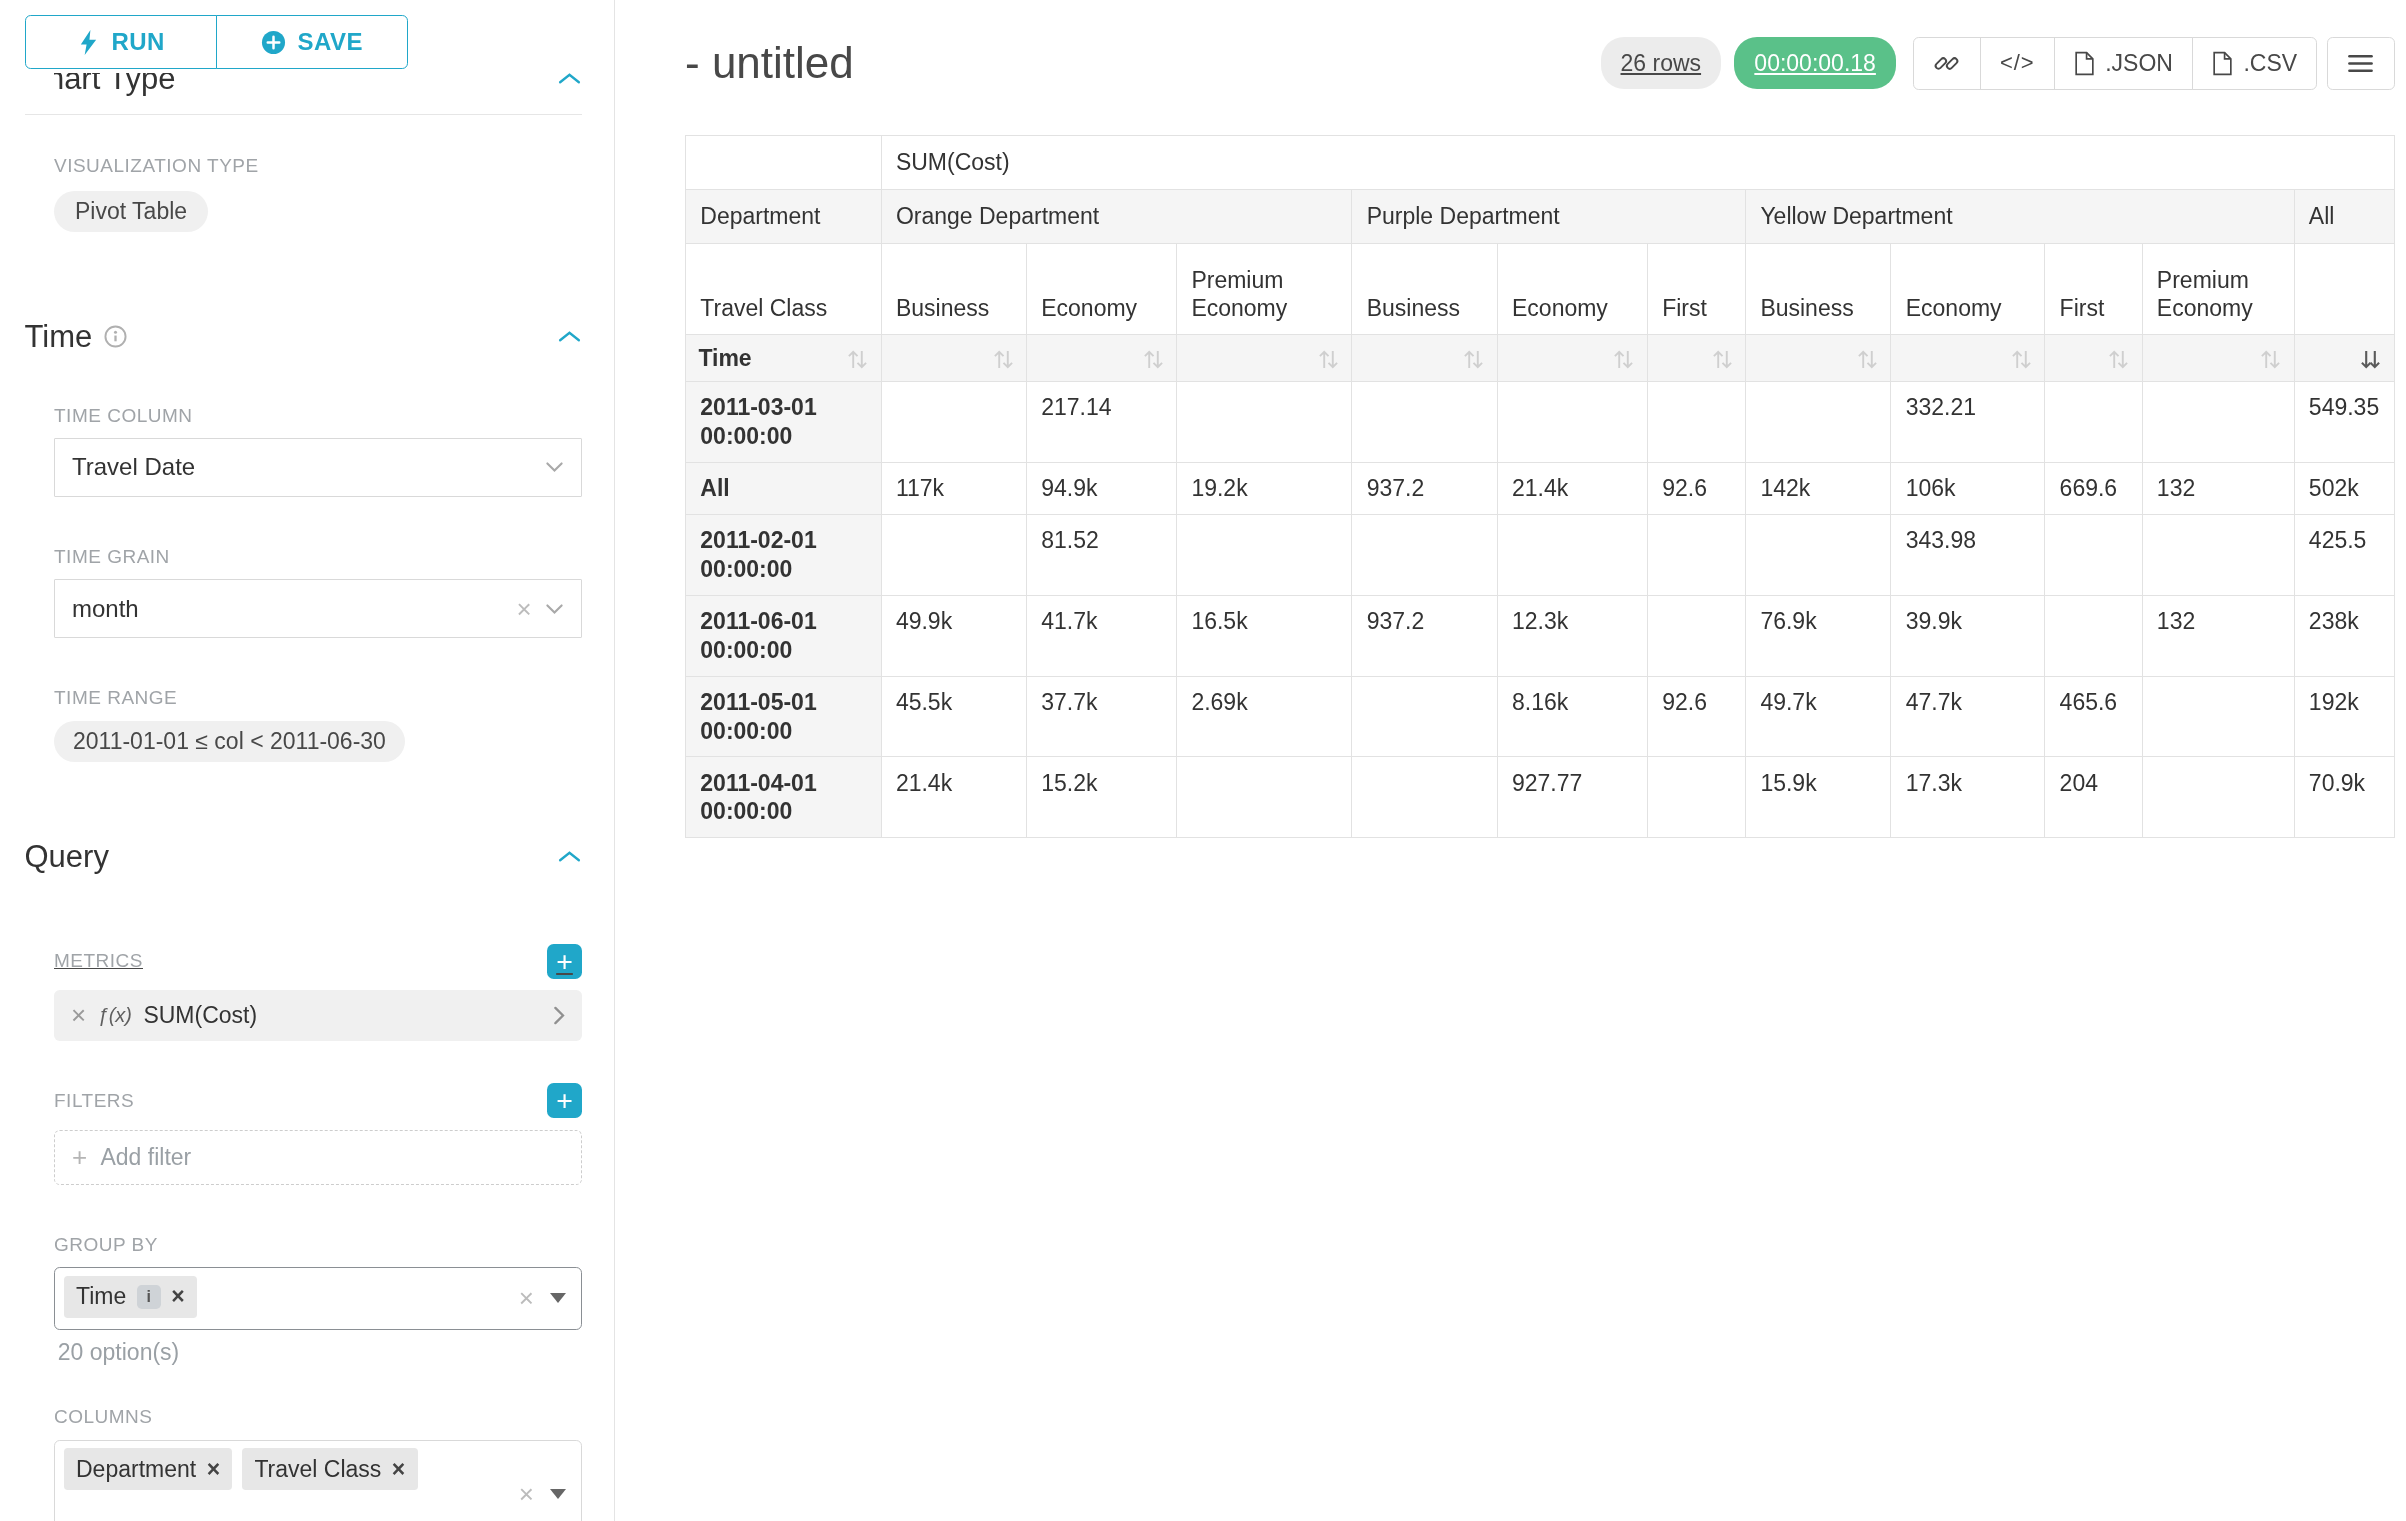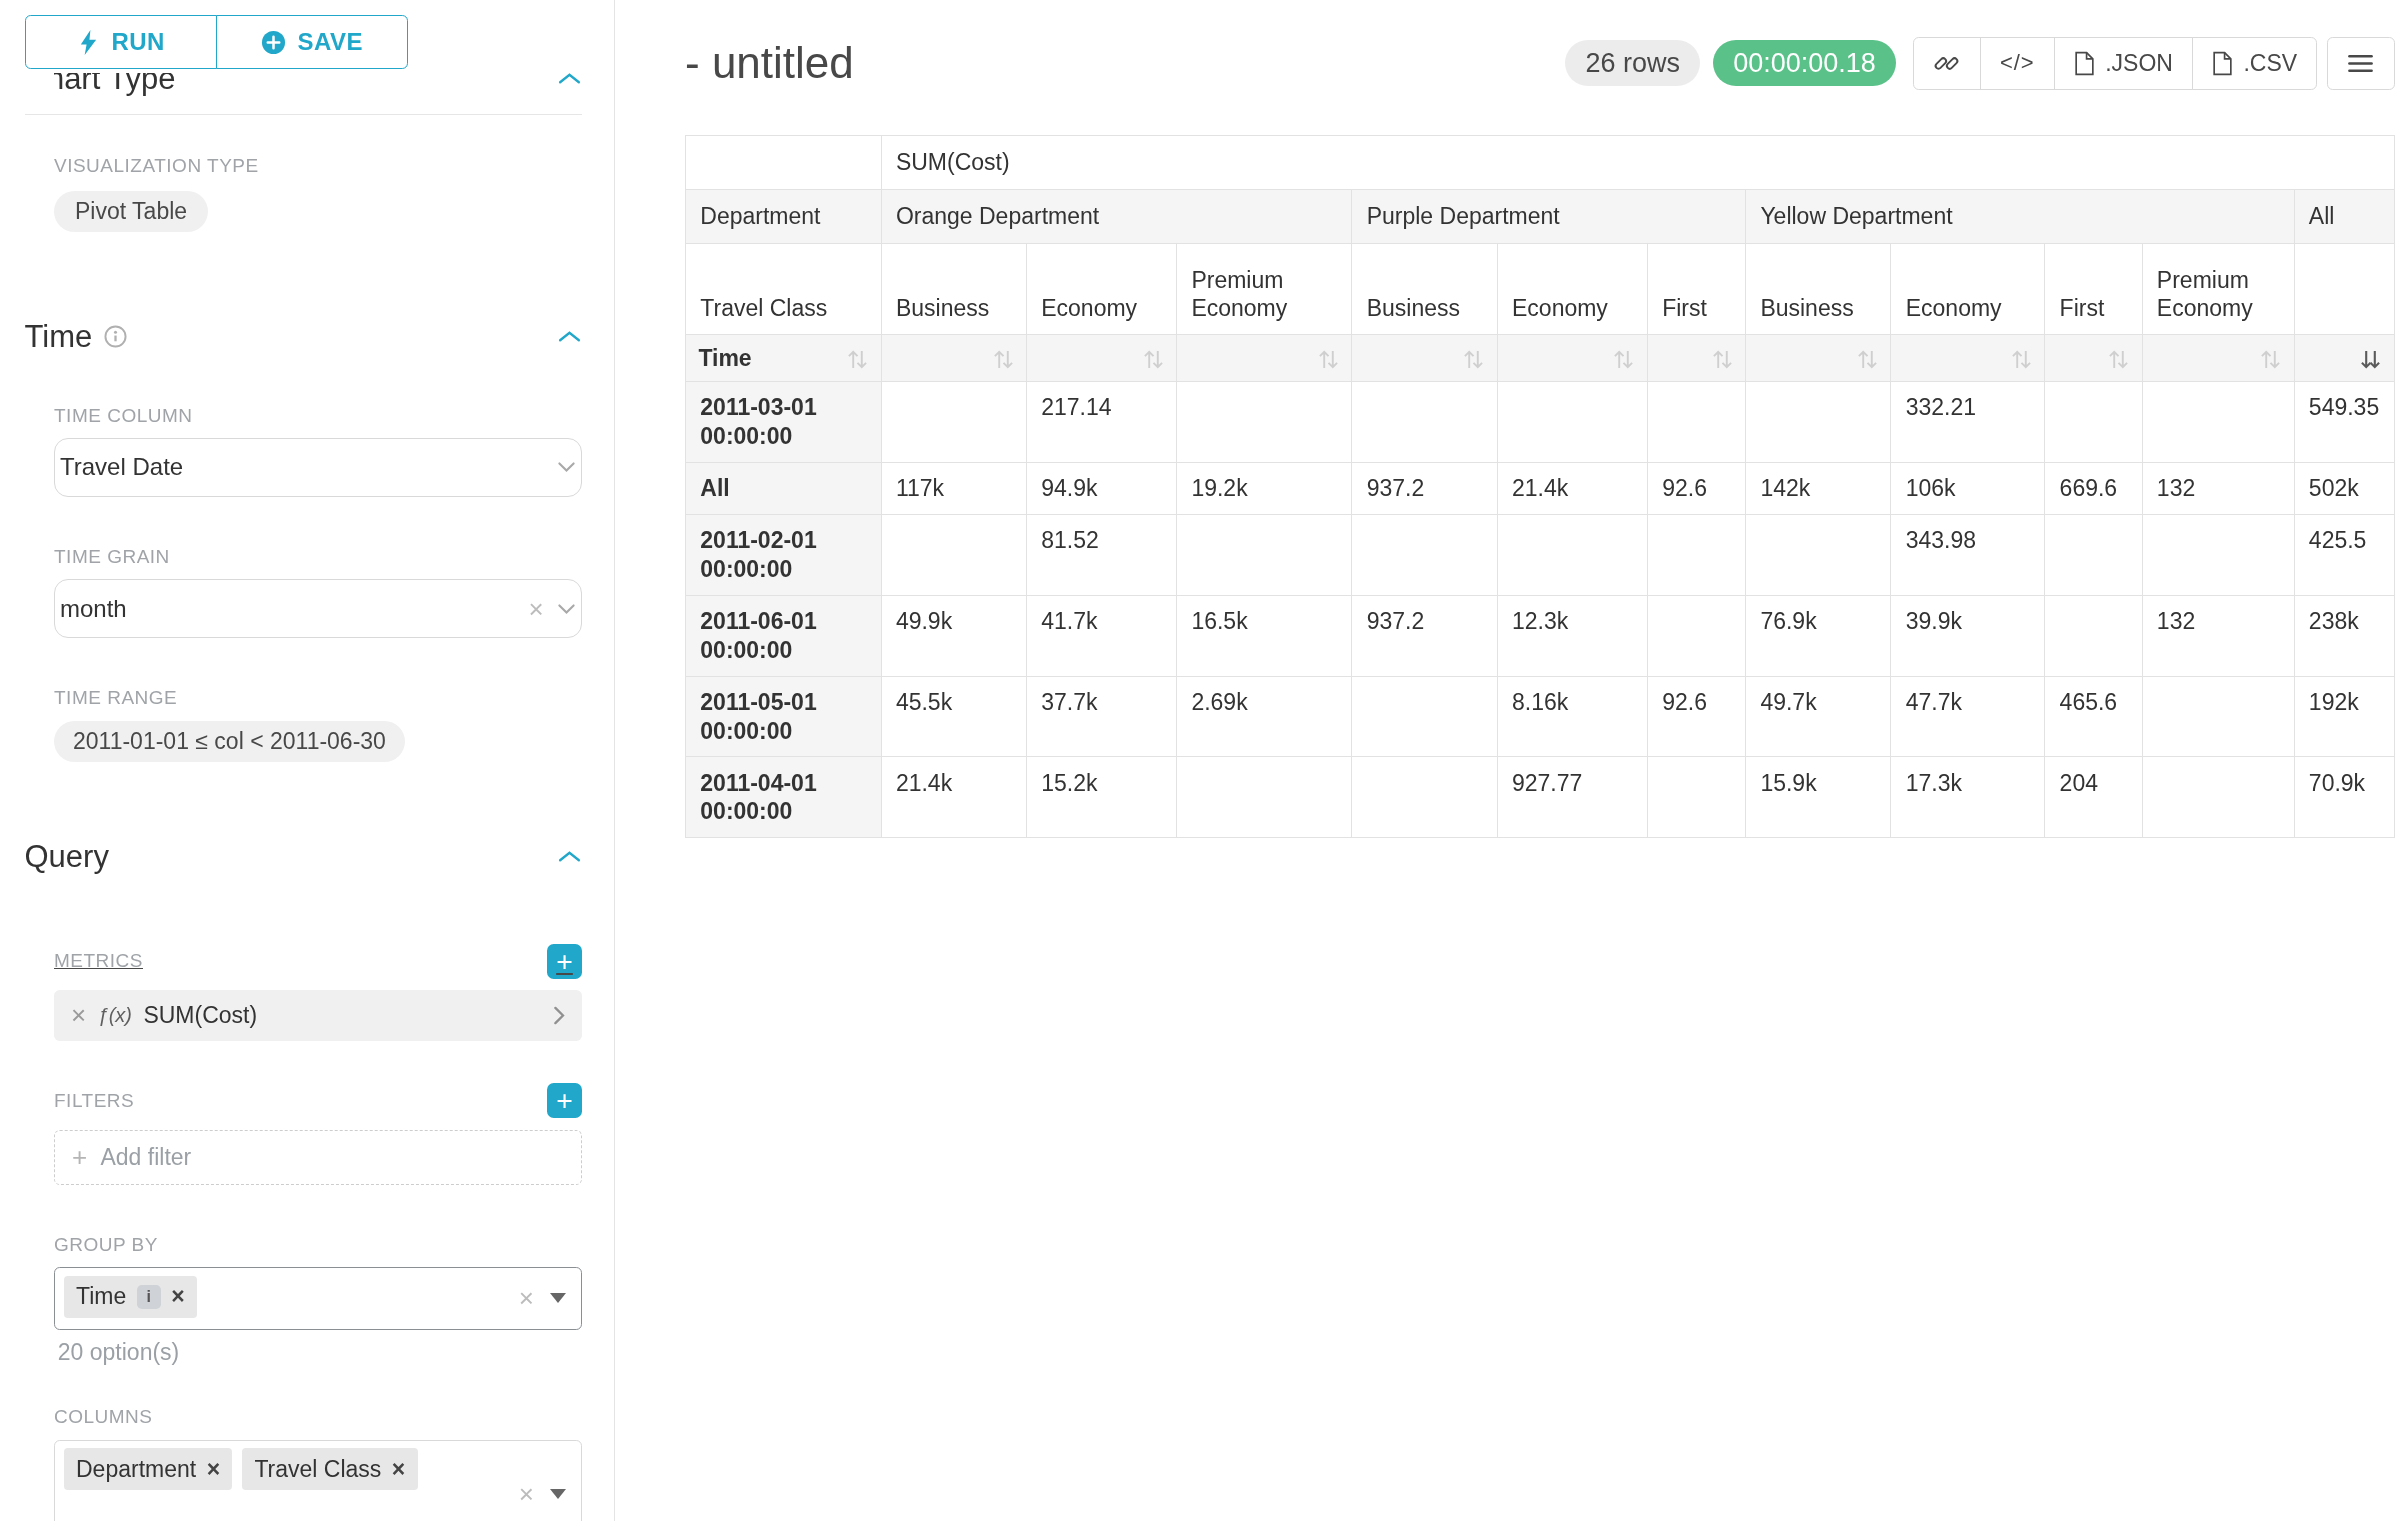--- a/index.html
+++ b/index.html
@@ -25,22 +25,22 @@
   .section-head .collapse { margin-left:auto; display:flex; }
   hr.divider { border:0; border-top:1px solid #e6e6e6; margin:9.5px 0 0 -29.5px; }
 
   .ctl-label { font-size:19px; letter-spacing:0.5px; color:#a0a4a8; }
   .mt52 { margin-top:49px; } .mt42 { margin-top:40px; }
   .viz-pill { display:inline-flex; align-items:center; height:41px; padding:0 21px;
               background:#f0f0f0; border-radius:21px; font-size:23px; color:#484848; margin-top:13.3px; cursor:pointer; }
   .head-time { margin-top:86px; }
   .head-query { margin-top:76px; }
 
-  .select { display:flex; align-items:center; height:59px; border:1px solid #d9d9d9; border-radius:14px;
-            padding:0 5px; margin-top:11.4px; font-size:24px; color:#333; background:#fff; cursor:pointer; }
+  .select { display:flex; align-items:center; height:59px; border:1px solid #d9d9d9; border-radius:1px;
+            padding:0 17px; margin-top:11.4px; font-size:24px; color:#333; background:#fff; cursor:pointer; }
   .select .right { margin-left:auto; display:flex; align-items:center; gap:13.3px; }
   .clear-x { color:#bcbcbc; font-size:26px; line-height:1; cursor:pointer; }
 
   .range-pill { display:inline-flex; align-items:center; height:41px; padding:0 19px; background:#f0f0f0;
                 border-radius:21px; font-size:23px; color:#484848; margin-top:11.4px; cursor:pointer; }
 
   .label-row { display:flex; align-items:center; justify-content:space-between; }
   .label-row.mt46 { margin-top:68px;text-decoration:underline; } .label-row.mt44 { margin-top:42px; }
   .plus-btn { width:35px; height:35px; border-radius:6.7px; background:#20a7c9; color:#fff; border:none;
               font-size:28.5px; line-height:1; display:flex; align-items:center; justify-content:center; cursor:pointer; }
@@ -69,21 +69,21 @@
   .caret { width:0; height:0; border-left:8.6px solid transparent; border-right:8.6px solid transparent;
            border-top:10.5px solid #666; }
   .columns-box { min-height:108px; }
   .hint { color:#9aa0a5; font-size:23px; margin-top:9.5px; padding-left:3.8px; }
 
   
   .main { flex:1; padding:0 11.4px 0 50px; }
   .main-head { display:flex; align-items:center; margin-top:27px; height:72px; }
   h1.title { font-size:44px; font-weight:500; color:#484848; }
   .head-right { margin-left:auto; display:flex; align-items:center; }
-  .badge { height:46px; display:inline-flex; align-items:center; padding:0 20px; border-radius:23px; font-size:27px; }
+  .badge { height:52px; display:inline-flex; align-items:center; padding:0 20px; border-radius:23px; font-size:23px;text-decoration:underline; }
   .badge.rows { background:#ececec; color:#484848; margin-right:13.3px; }
   .badge.timer { background:#5ac189; color:#fff; margin-right:17px; }
   .toolbtns { display:flex; }
   .tbtn { height:53px; min-width:68px; padding:0 19px; display:inline-flex; align-items:center; justify-content:center;
           gap:10.5px; background:#fff; border:1px solid #d9d9d9; color:#484848; font-size:23px; margin-left:-1px;
           cursor:pointer; font-family:inherit; }
   .tbtn.first { border-radius:5.7px 0 0 5.7px; margin-left:0; }
   .tbtn.lastg { border-radius:0 5.7px 5.7px 0; }
   .tbtn.menu { border-radius:5.7px; margin-left:9.5px; }
   .code-glyph { font-size:22px; font-weight:500; letter-spacing:1px; }

